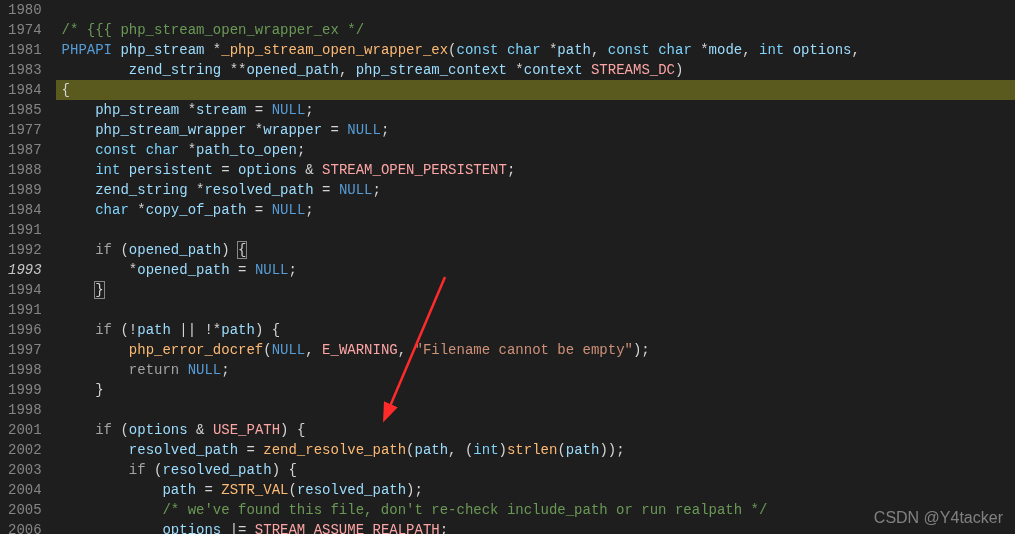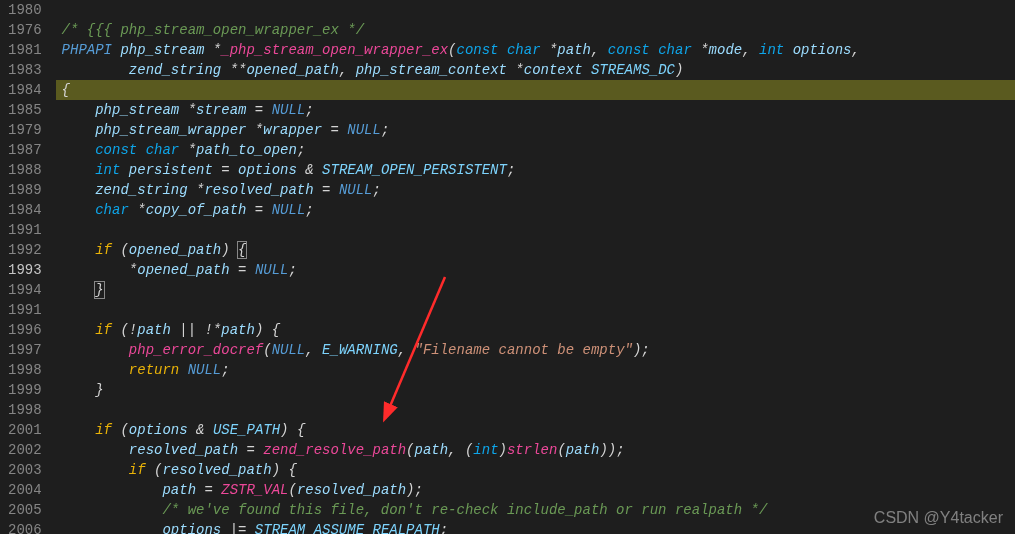--- a/index.html
+++ b/index.html
@@ -19,40 +19,40 @@
 }
 .gutter {
   background: #1e1e1e;
   color: #858585;
   text-align: right;
   padding: 0 14px 6px 8px;
   user-select: none;
   min-width: 54px;
 }
 .gutter .ln { height: 20px; }
-.gutter .ln.current { color: #c6c6c6; }
+.gutter .ln.current { color: #c6c6c6; font-style: italic; }
 .code {
   flex: 1;
   color: #d4d4d4;
   white-space: pre;
   position: relative;
 }
-.code .line { height: 20px; padding-left: 6px; font-style: italic; }
+.code .line { height: 20px; padding-left: 6px; }
 .code .line.hl-line {
   background: #5a5a1f;
 }
 
 .c-comment { color: #6a9955; }
-.c-key { color: #0ea5e9; }
-.c-keyctrl { color: #eab308; }
+.c-key { color: #7dd3fc; }
+.c-keyctrl { color: #a3a3a3; }
 .c-id { color: #9cdcfe; }
-.c-func { color: #ec4899; }
+.c-func { color: #fdba74; }
 .c-str { color: #ce9178; }
 .c-const { color: #569cd6; }
-.c-macro { color: #7dd3fc; }
+.c-macro { color: #fca5a5; }
 .c-punct { color: #d4d4d4; }
 .c-op { color: #d4d4d4; }
 .c-define { color: #569cd6; }
 .c-brace-hl { outline: 1px solid #888; }
 
 .arrow {
   position: absolute;
   pointer-events: none;
 }
 .watermark {
@@ -64,26 +64,26 @@
   font-size: 16px;
   text-align: center;
 }
 </style>
 </head>
 <body>
 
 <div class="editor">
   <div class="gutter" id="gutter">
       <div class="ln">1980</div>
-      <div class="ln">1976</div>
+      <div class="ln">1974</div>
       <div class="ln">1981</div>
       <div class="ln">1983</div>
       <div class="ln">1984</div>
       <div class="ln">1985</div>
-      <div class="ln">1979</div>
+      <div class="ln">1977</div>
       <div class="ln">1987</div>
       <div class="ln">1988</div>
       <div class="ln">1989</div>
       <div class="ln">1984</div>
       <div class="ln">1991</div>
       <div class="ln">1992</div>
       <div class="ln current">1993</div>
       <div class="ln">1994</div>
       <div class="ln">1991</div>
       <div class="ln">1996</div>

